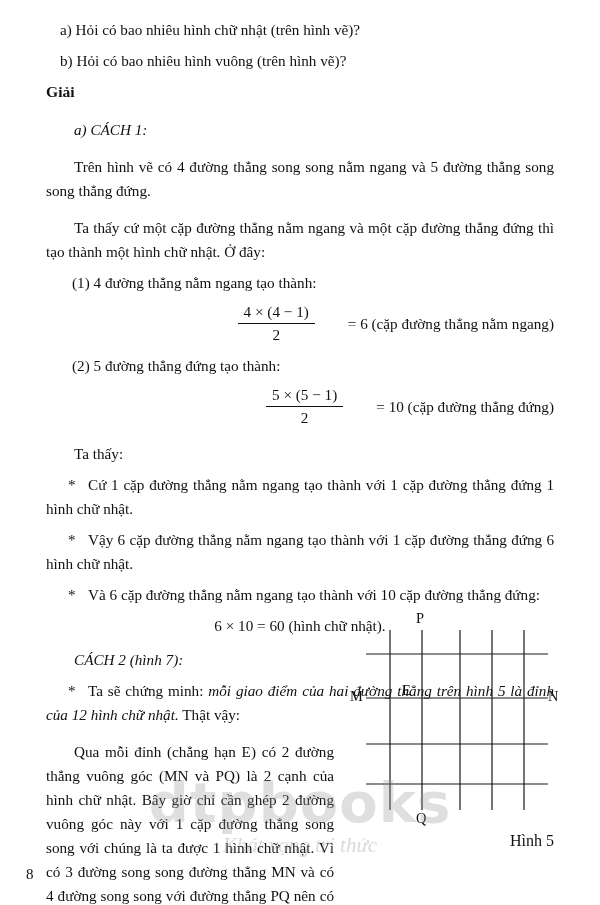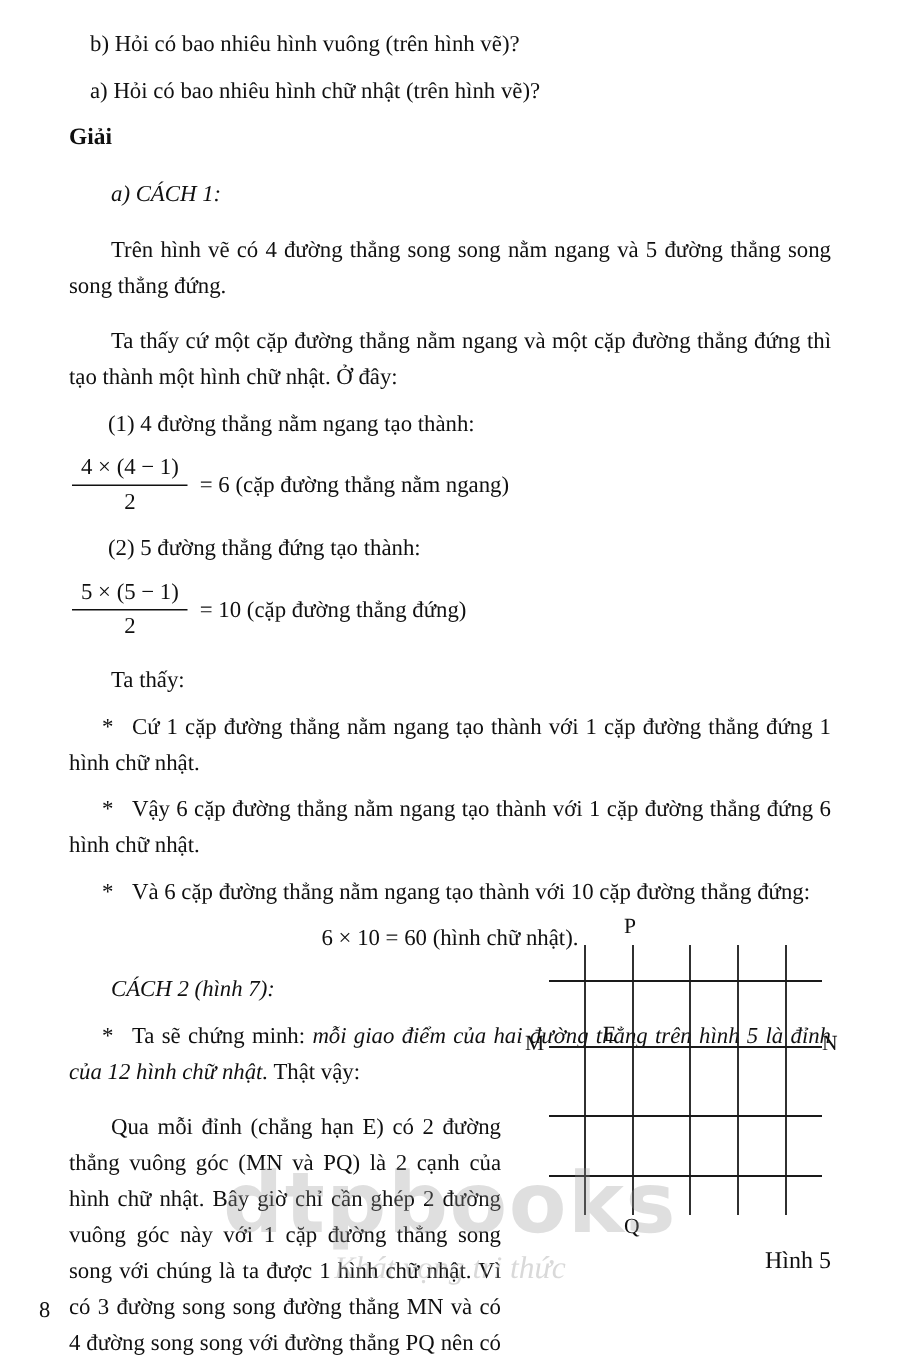--- a/index.html
+++ b/index.html
@@ -62,24 +62,25 @@
   }
   .starline {
     text-indent: 22px;
   }
   .numlabel {
     text-indent: 26px;
   }
   
   .frac-row {
     display: flex;
-    justify-content: flex-start;
+    justify-content: flex-end;
     align-items: center;
     margin: 4px 0 8px 0;
     font-size: 15.2px;
+    gap: 25px;
   }
   .frac {
     display: inline-flex;
     flex-direction: column;
     align-items: center;
     vertical-align: middle;
     margin: 0 2px;
   }
   .frac .num {
     padding: 0 6px 1px 6px;
@@ -140,22 +141,22 @@
     bottom: 22px;
     font-size: 15px;
   }
 </style>
 </head>
 <body>
 
 <div class="page">
   <div class="content">
 
+    <p class="q-line">a) Hỏi có bao nhiêu hình chữ nhật (trên hình vẽ)?</p>
     <p class="q-line">b) Hỏi có bao nhiêu hình vuông (trên hình vẽ)?</p>
-    <p class="q-line">a) Hỏi có bao nhiêu hình chữ nhật (trên hình vẽ)?</p>
 
     <p class="bold-center">Giải</p>
 
     <p class="indent italic">a) CÁCH 1:</p>
 
     <p class="indent">Trên hình vẽ có 4 đường thẳng song song nằm ngang và 5 đường thẳng song song thẳng đứng.</p>
 
     <p class="indent">Ta thấy cứ một cặp đường thẳng nằm ngang và một cặp đường thẳng đứng thì tạo thành một hình chữ nhật. Ở đây:</p>
 
     <p class="numlabel">(1)  4 đường thẳng nằm ngang tạo thành:</p>

